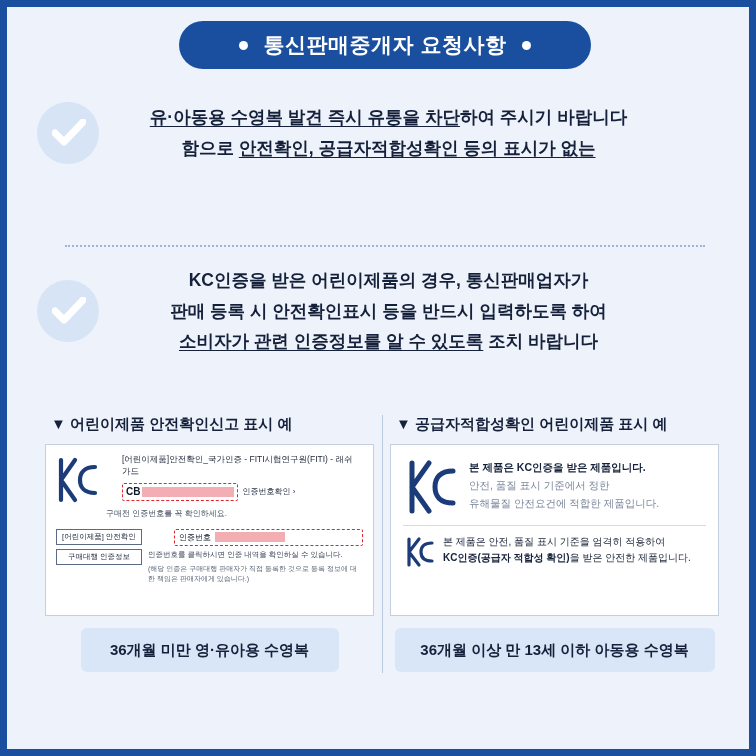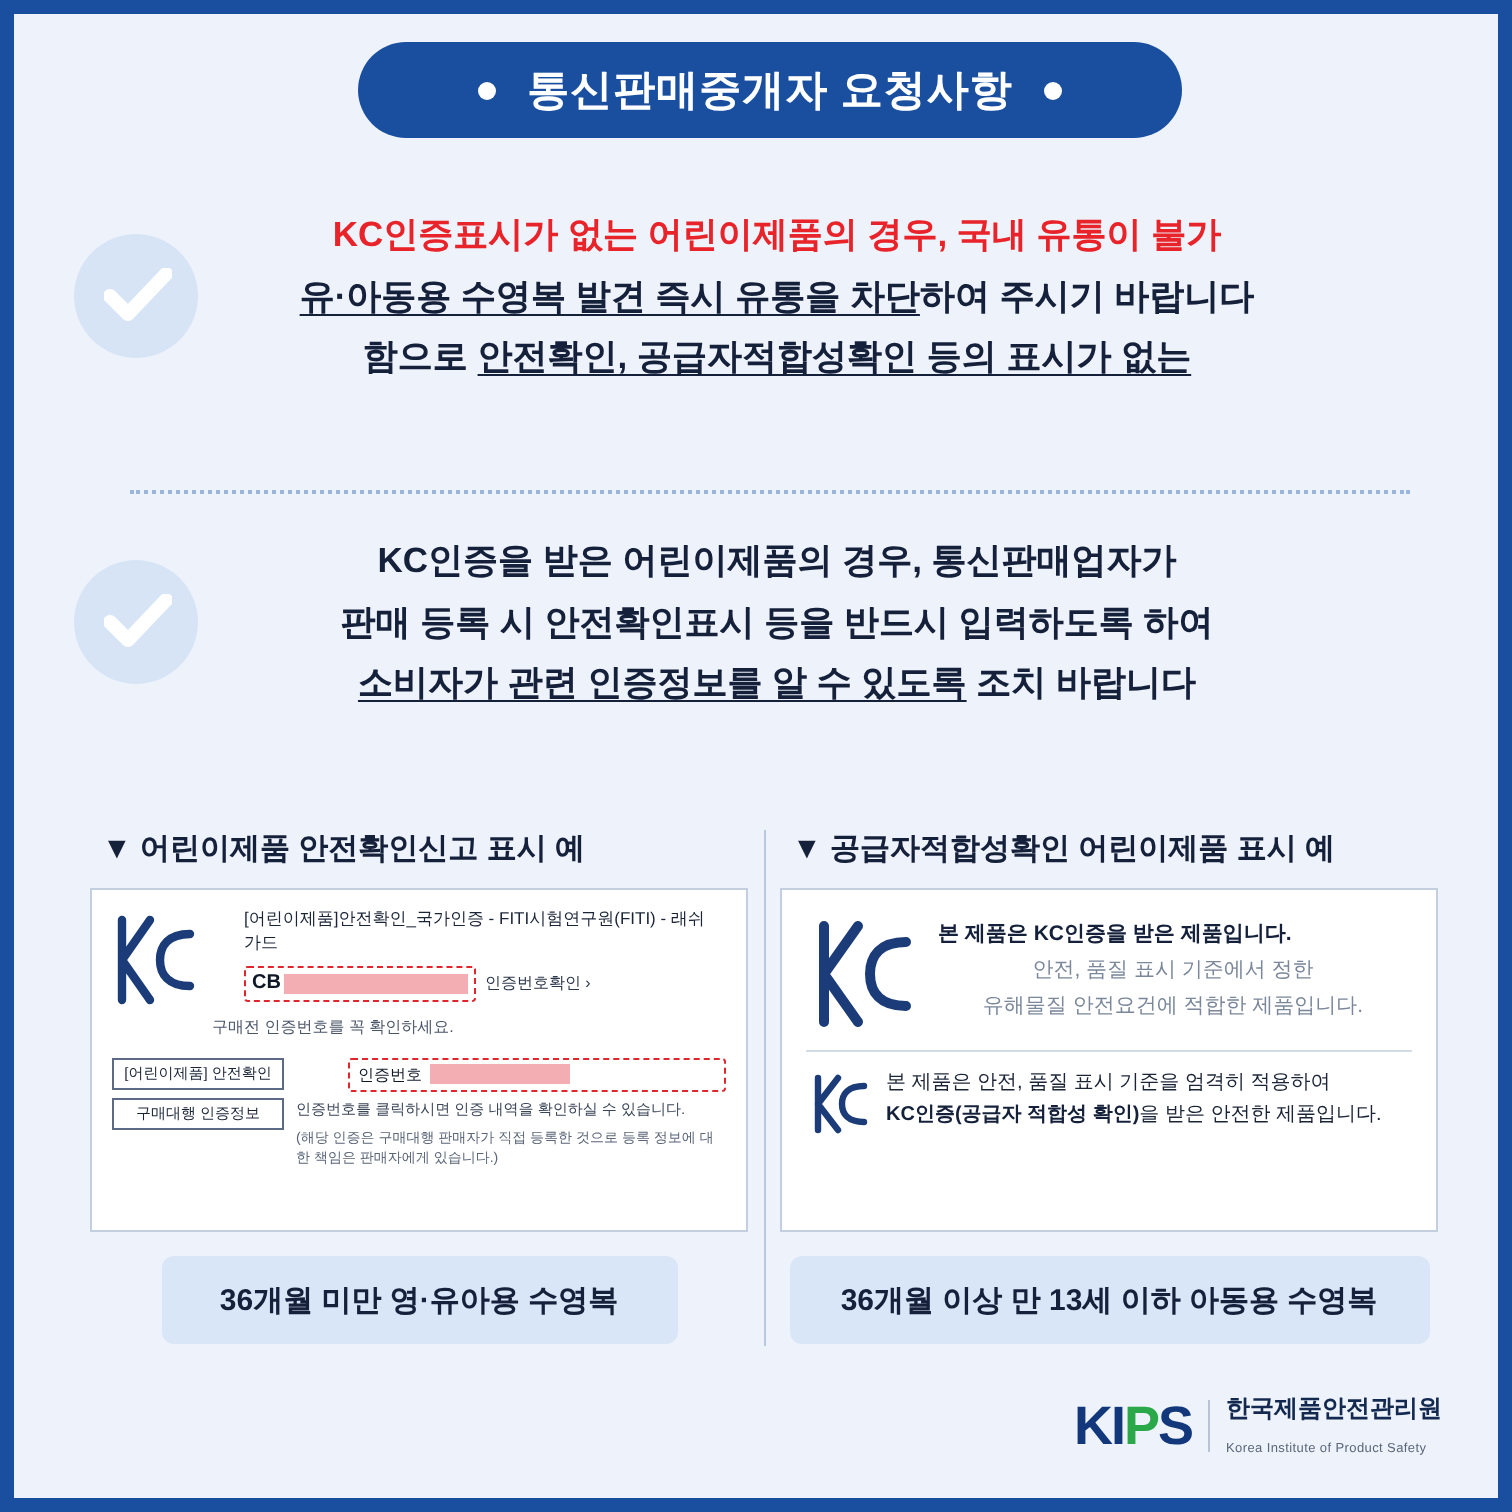--- a/index.html
+++ b/index.html
@@ -152,21 +152,21 @@
     font-size: 8px; color: #101828; margin-left: 26px;
   }
   .lc-fine { font-size: 7.5px; color: #3a4558; margin-top: 4px; line-height: 1.4; }
   .lc-fine2 { font-size: 7px; color: #5b6678; margin-top: 3px; }
 
   
   .rc-top { display: flex; gap: 12px; align-items: flex-start; padding: 6px 4px 0 4px; }
   .rc-kc { flex: 0 0 auto; width: 52px; height: 56px; }
   .rc-text { flex: 1 1 auto; font-size: 10.5px; color: #1b2436; line-height: 1.7; }
   .rc-text .strong { font-weight: bold; color: #15203a; }
-  .rc-text .grey { color: #7b879b; text-align: center; }
+  .rc-text .grey { color: #7b879b; }
   .rc-line { border-top: 1px solid #d3dbe6; margin: 10px 2px 8px 2px; }
   .rc-bot { display: flex; gap: 8px; align-items: flex-start; padding: 0 4px; }
   .rc-kc2 { flex: 0 0 auto; width: 30px; height: 32px; margin-top: 2px; }
   .rc-bot-text { flex: 1 1 auto; font-size: 10px; color: #1b2436; line-height: 1.6; }
   .rc-bot-text b { color: #15203a; }
 
   .caption {
     margin: 12px auto 0 auto;
     background: #d9e6f7;
     border-radius: 6px;
@@ -202,21 +202,20 @@
     <span class="dot"></span>
   </div>
 
   <div class="check-block one">
     <div class="check-circle">
       <svg width="34" height="28" viewBox="0 0 34 28" aria-hidden="true">
         <path d="M3 14 L12 23 L31 3" fill="none" stroke="#ffffff" stroke-width="7" stroke-linecap="round" stroke-linejoin="round"></path>
       </svg>
     </div>
     <div class="lines">
-      <div class="ln"><span class="red">KC인증표시가 없는 어린이제품의 경우, 국내 유통이 불가</span></div>
       <div class="ln"><span class="u">유·아동용 수영복 발견 즉시 유통을 차단</span><span>하여 주시기 바랍니다</span></div>
       <div class="ln"><span>함으로 </span><span class="u">안전확인, 공급자적합성확인 등의 표시가 없는</span></div>
     </div>
   </div>
 
   <div class="divider-dotted"></div>
 
   <div class="check-block two">
     <div class="check-circle">
       <svg width="34" height="28" viewBox="0 0 34 28" aria-hidden="true">
@@ -302,22 +301,14 @@
           <div class="rc-bot-text">
             <div>본 제품은 안전, 품질 표시 기준을 엄격히 적용하여</div>
             <div><b>KC인증(공급자 적합성 확인)</b><span>을 받은 안전한 제품입니다.</span></div>
           </div>
         </div>
       </div>
       <div class="caption" style="width:320px;">36개월 이상 만 13세 이하 아동용 수영복</div>
     </div>
   </div>
 
-  <div class="footer">
-    <span class="kips"><span>KI</span><span class="s">P</span><span>S</span></span>
-    <span class="footer-bar"></span>
-    <span>
-      <span class="foot-txt-ko">한국제품안전관리원</span><br>
-      <span class="foot-txt-en">Korea Institute of Product Safety</span>
-    </span>
-  </div>
 
 </div>
 
 </body></html>

